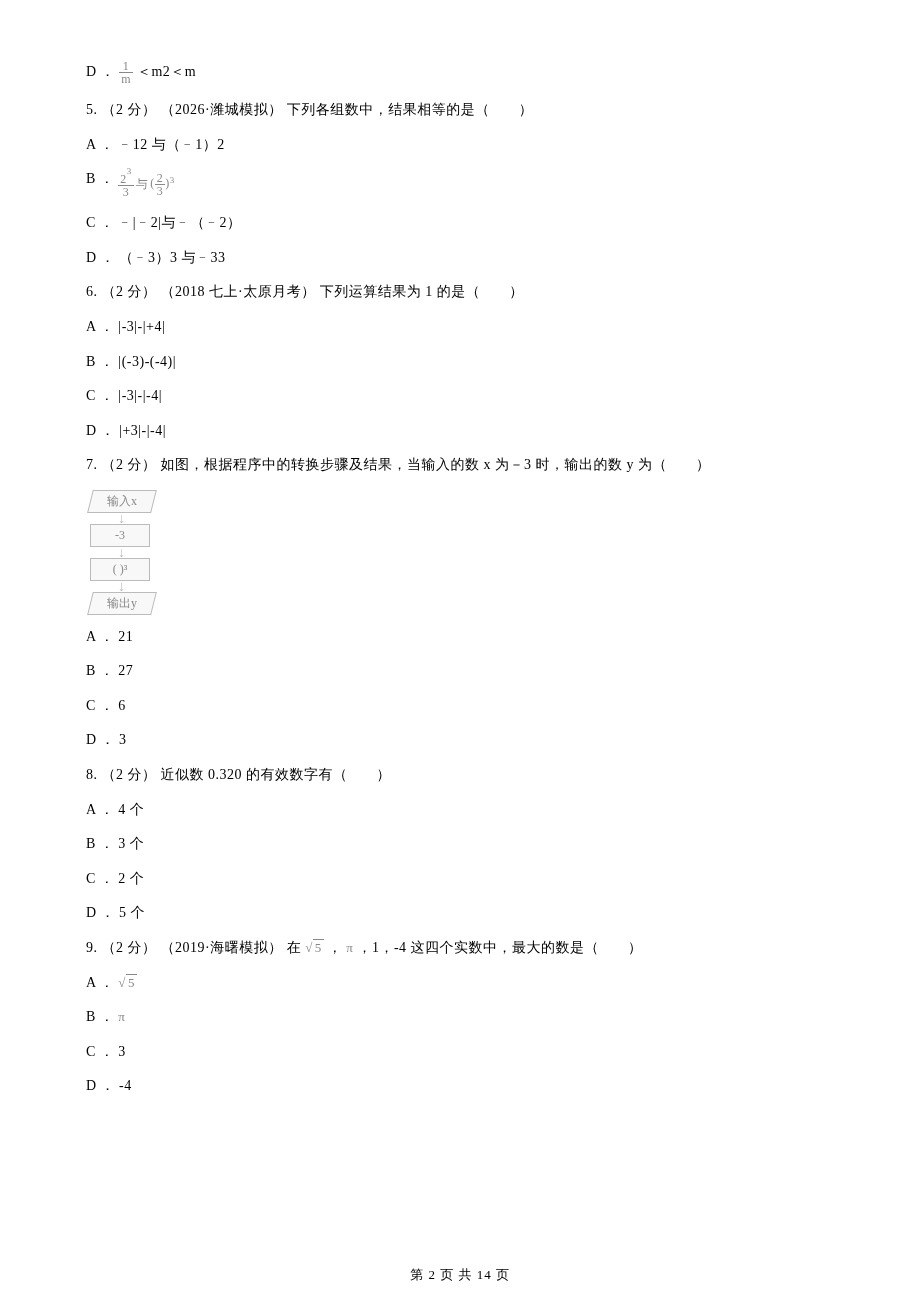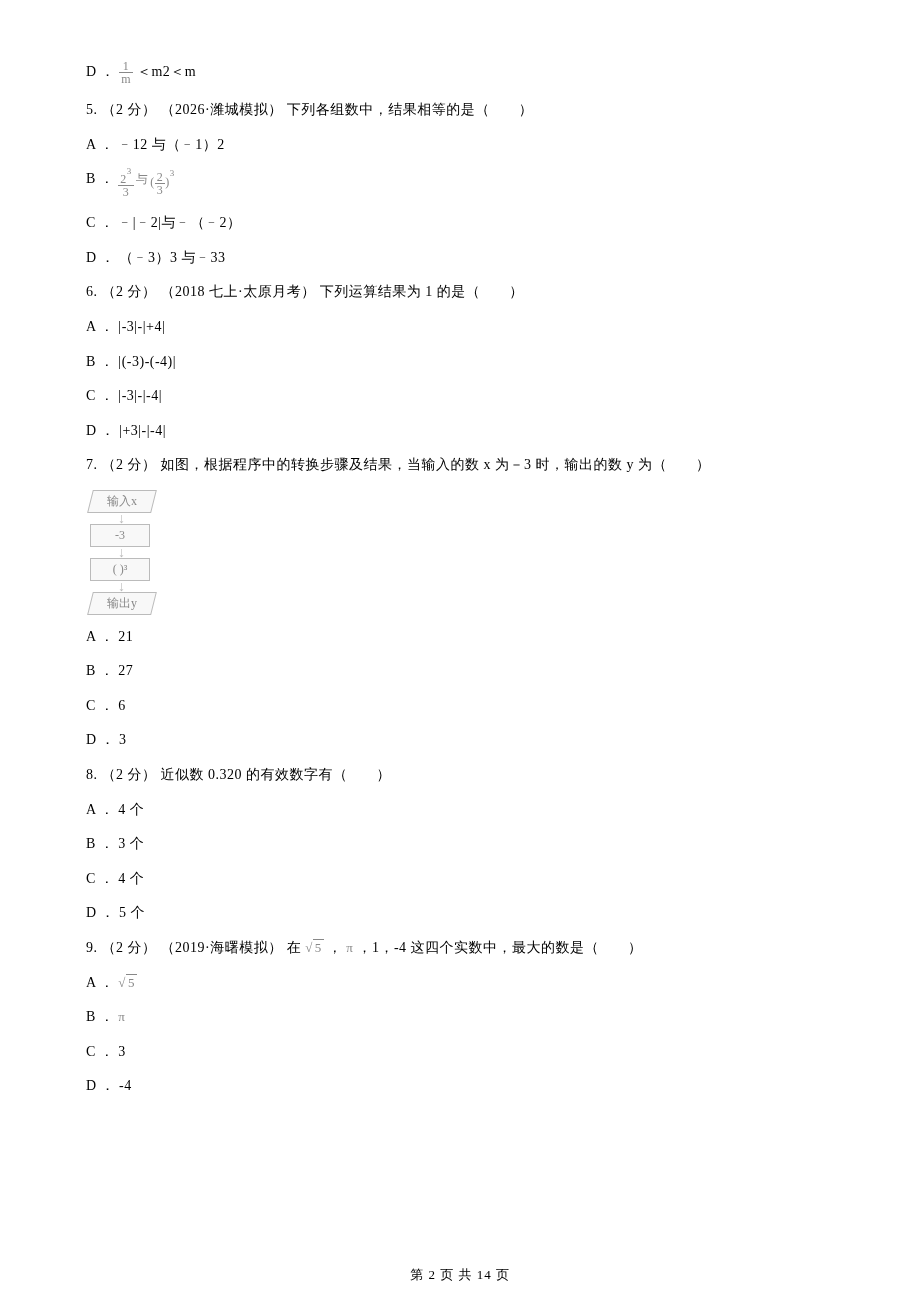--- a/index.html
+++ b/index.html
@@ -33,21 +33,21 @@
       padding: 0 2px;
       line-height: 1;
     }
     .frac-den {
       display: block;
       padding: 0 2px;
       line-height: 1;
     }
     .q5b-wrap {
       display: inline-flex;
-      align-items: flex-start;
+      align-items: center;
       color: #888;
       font-size: 12px;
       font-family: serif;
     }
     .q5b-wrap .sup {
       font-size: 9px;
       vertical-align: super;
       position: relative;
       top: -4px;
     }
@@ -151,21 +151,21 @@
   <div class="flow-parallelogram"><span>输出y</span></div>
 </div>
 <div class="line">A ． 21</div>
 <div class="line">B ． 27</div>
 <div class="line">C ． 6</div>
 <div class="line">D ． 3</div>
 
 <div class="line">8.  （2 分）  近似数 0.320 的有效数字有（　　）</div>
 <div class="line">A ． 4 个</div>
 <div class="line">B ． 3 个</div>
-<div class="line">C ． 4 个</div>
+<div class="line">C ． 2 个</div>
 <div class="line">D ． 5 个</div>
 
 <div class="line">
   <span>9.  （2 分） （2019·海曙模拟） 在</span>
   <span class="sqrt">√<span class="rad">5</span></span>
   <span> ， </span>
   <span class="pi-glyph">π</span>
   <span> ，1，-4 这四个实数中，最大的数是（　　）</span>
 </div>
 <div class="line">

